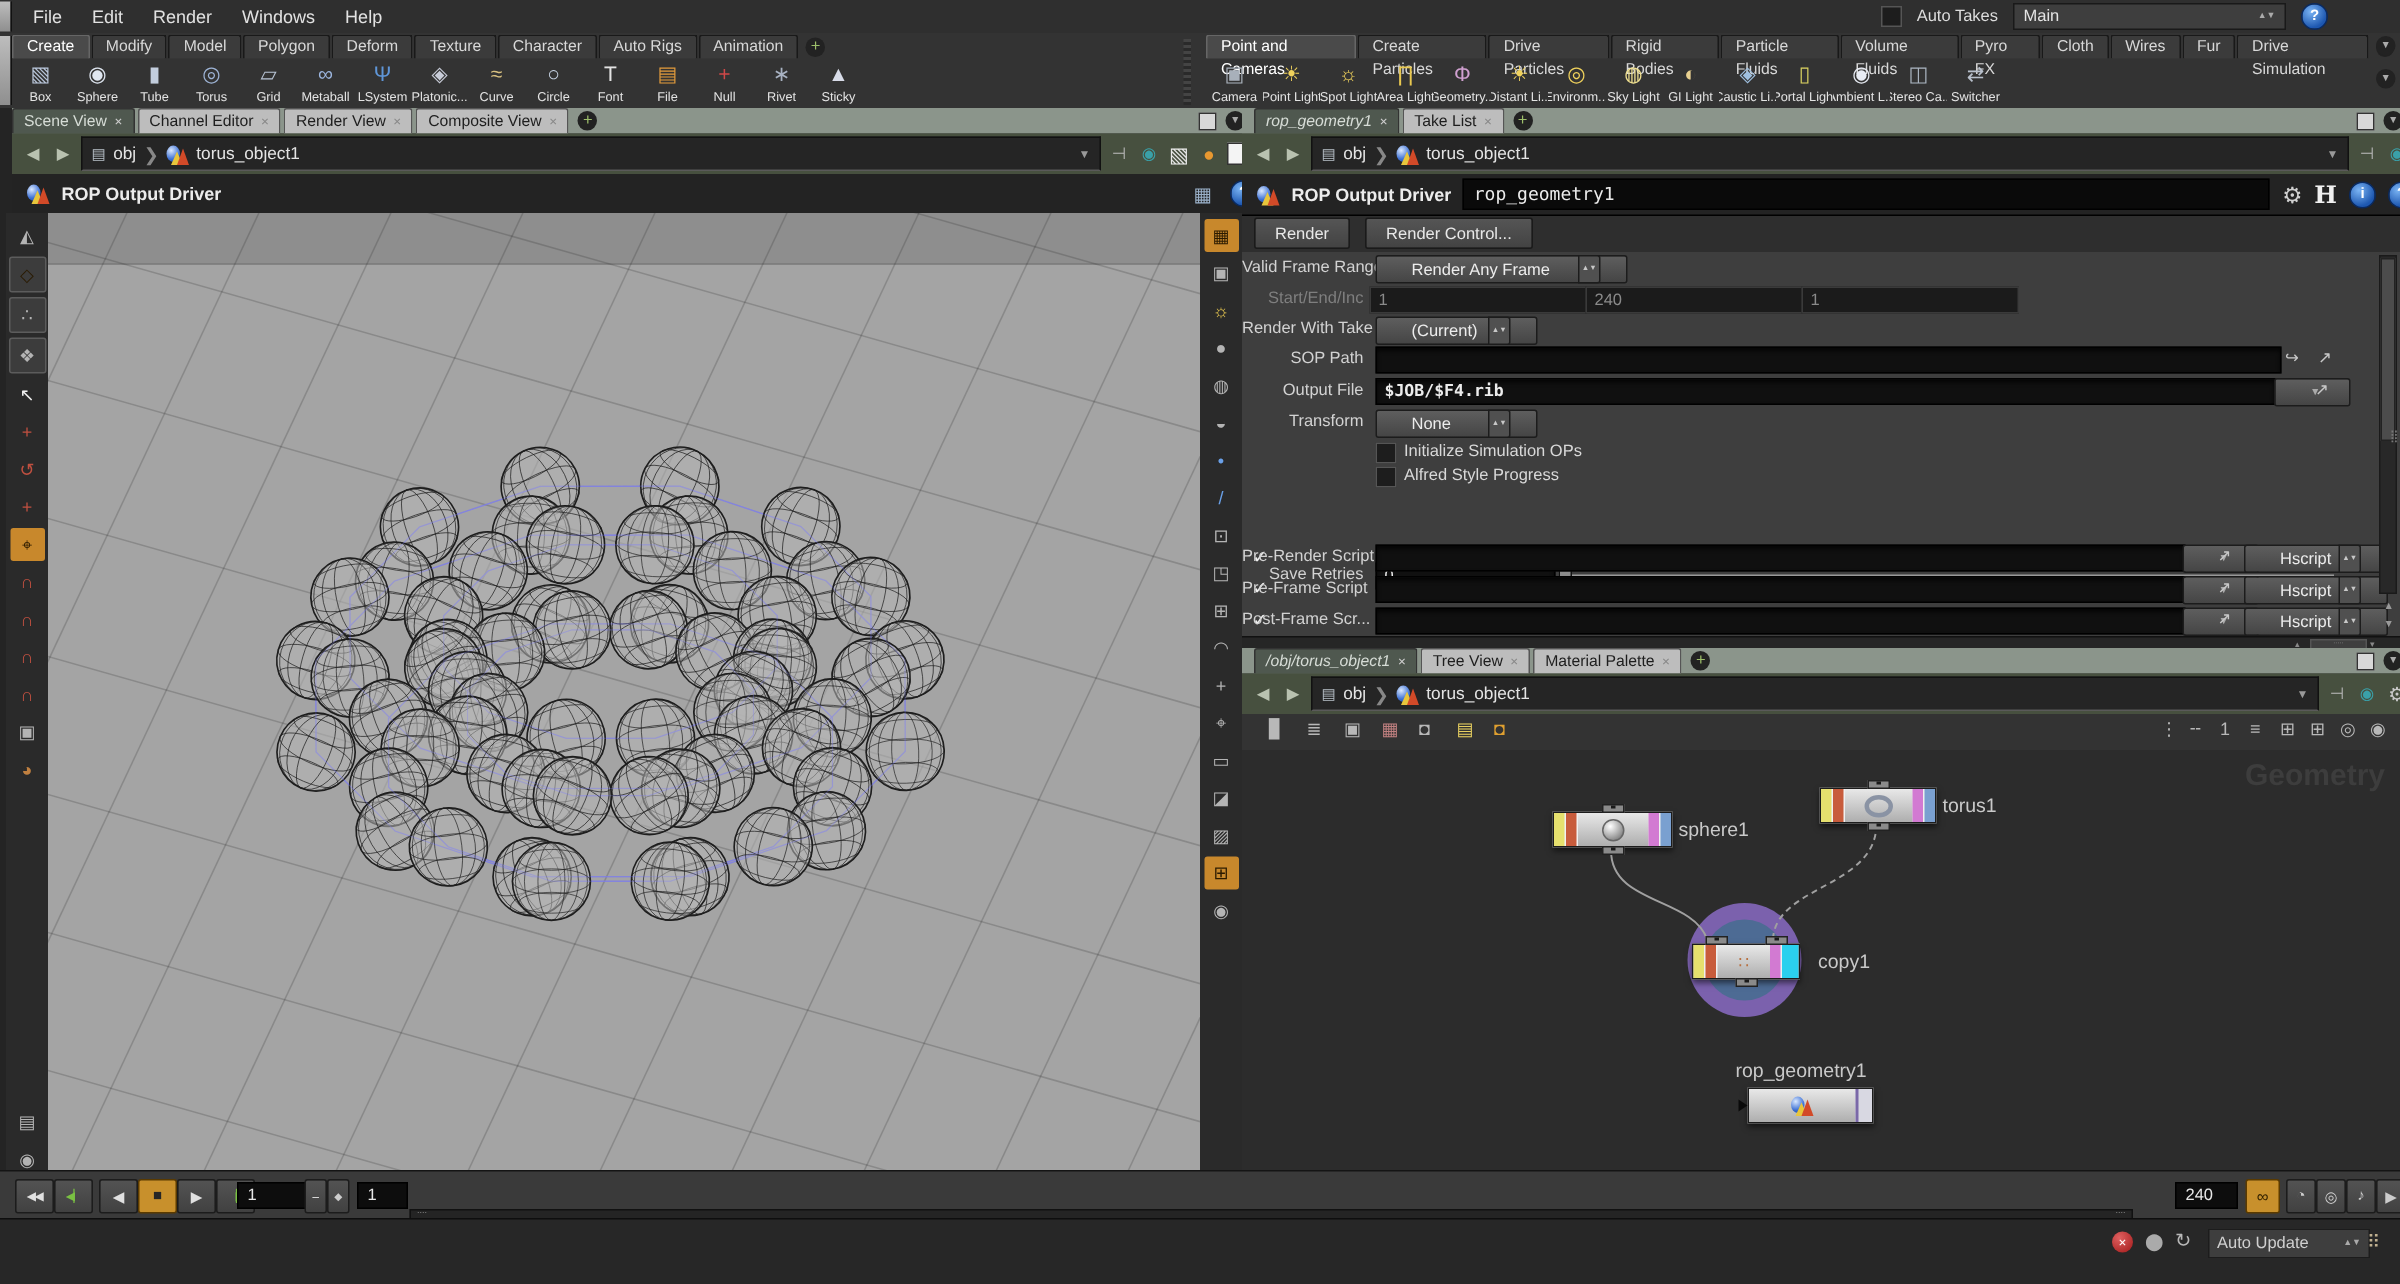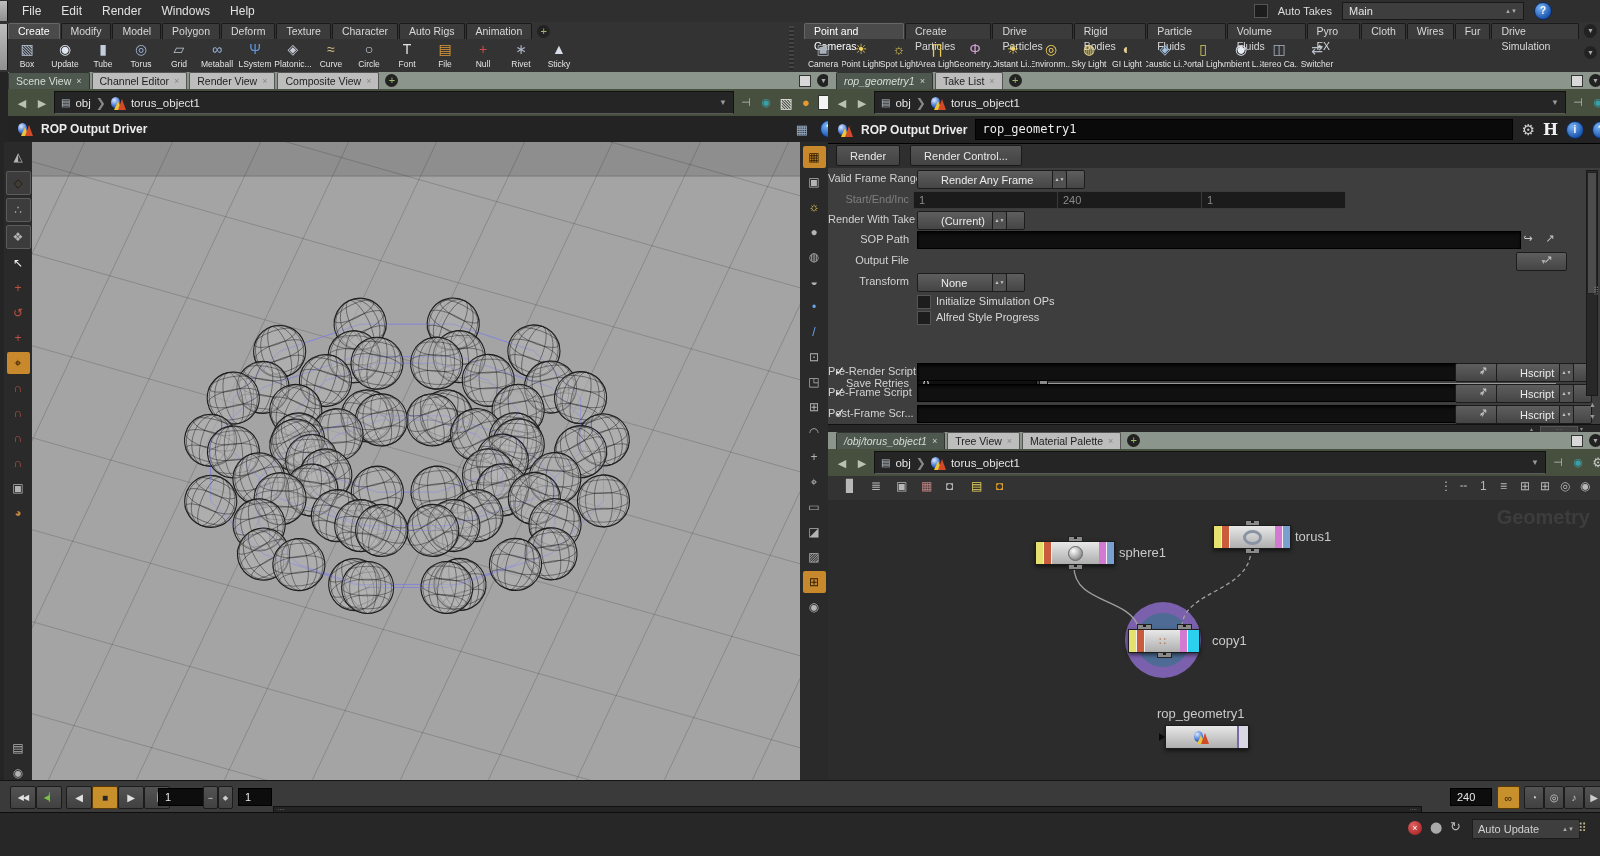--- a/index.html
+++ b/index.html
@@ -126,21 +126,21 @@
         <div class="shelf-tab">Animation</div>
         <div class="addcirc" style="margin-bottom: 1px;">+</div>
       </div>
       <div class="toolrow" style="left: 8px; width: 780px;">
         <div class="tool">
           <div class="tglyph" style="color: rgb(185, 198, 218);">▧</div>
           <div class="tlabel">Box</div>
         </div>
         <div class="tool">
           <div class="tglyph" style="color: rgb(223, 230, 240);">◉</div>
-          <div class="tlabel">Update</div>
+          <div class="tlabel">Sphere</div>
         </div>
         <div class="tool">
           <div class="tglyph" style="color: rgb(194, 205, 221);">▮</div>
           <div class="tlabel">Tube</div>
         </div>
         <div class="tool">
           <div class="tglyph" style="color: rgb(158, 180, 214);">◎</div>
           <div class="tlabel">Torus</div>
         </div>
         <div class="tool">
@@ -1042,20 +1042,21 @@
         <div class="spin" style="left: 164px;">▲▼</div>
       </div>
       <div class="prow" style="top: 63px;">
         <div class="plabel">SOP Path</div>
         <div class="pfield" style="left: 89px; width: 597px;"></div>
         <div class="miniicon" style="left: 692px;">↪</div>
         <div class="miniicon" style="left: 714px;">↗</div>
       </div>
       <div class="prow" style="top: 84px;">
         <div class="plabel">Output File</div>
+        <div class="pfield" style="left: 89px; width: 593px; font-family: &quot;DejaVu Sans Mono&quot;, monospace; font-weight: bold;">$JOB/$F4.rib</div>
         <div class="drop" style="left: 688px; width: 3px; font-size: 7px; color: rgb(170, 170, 170);">▼</div>
         <div class="miniicon" style="left: 712px;">↗</div>
       </div>
       <div class="prow" style="top: 125px;">
         <div class="cbox" style="left: 89px;"></div>
         <div class="cblabel" style="left: 108px;">Initialize Simulation OPs</div>
       </div>
       <div class="prow" style="top: 105px;">
         <div class="plabel">Transform</div>
         <div class="drop" style="left: 89px; min-width: 60px;">None</div>

